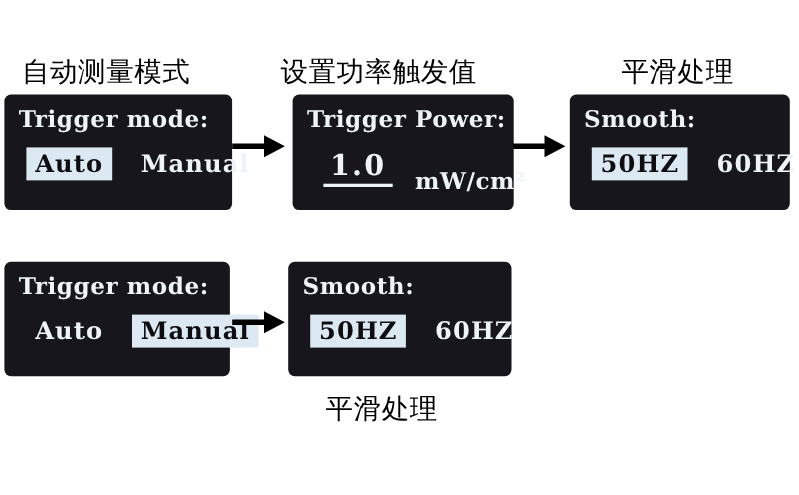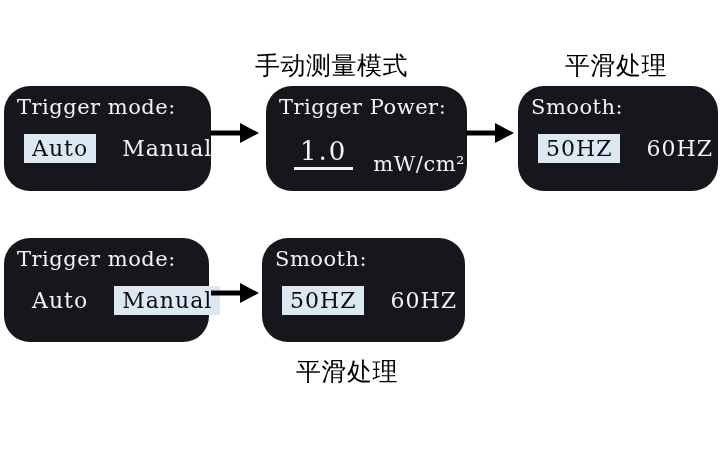--- a/index.html
+++ b/index.html
@@ -13,24 +13,24 @@
   .caption{
     position:absolute;
     font-size:25px;
     color:#000000;
     letter-spacing:0.5px;
     white-space:nowrap;
   }
   .screen{
     position:absolute;
     background:#16161c;
-    border-radius:26px;
+    border-radius:6px;
     color:#eef3f7;
     font-family:"DejaVu Serif","Liberation Serif",serif;
-    font-weight:normal;
+    font-weight:bold;
   }
   .scr-title{
     position:absolute;
     left:13px;top:9px;
     font-size:21px;
     letter-spacing:0.5px;
     white-space:nowrap;
   }
   .opt-row{
     position:absolute;
@@ -68,21 +68,22 @@
     white-space:nowrap;
     margin-top:16px;
   }
   .arrow{position:absolute;}
 </style>
 </head>
 <body>
 
 <div class="canvas">
 
-  <div class="caption" style="left:255px;top:49px">手动测量模式</div>
+  <div class="caption" style="left:20px;top:49px">自动测量模式</div>
+  <div class="caption" style="left:255px;top:49px">设置功率触发值</div>
   <div class="caption" style="left:565px;top:49px">平滑处理</div>
 
   <div class="screen" style="left:4px;top:86px;width:207px;height:105px">
     <div class="scr-title">Trigger mode:</div>
     <div class="opt-row">
       <span class="opt selected">Auto</span>
       <span class="opt">Manual</span>
     </div>
   </div>
 

